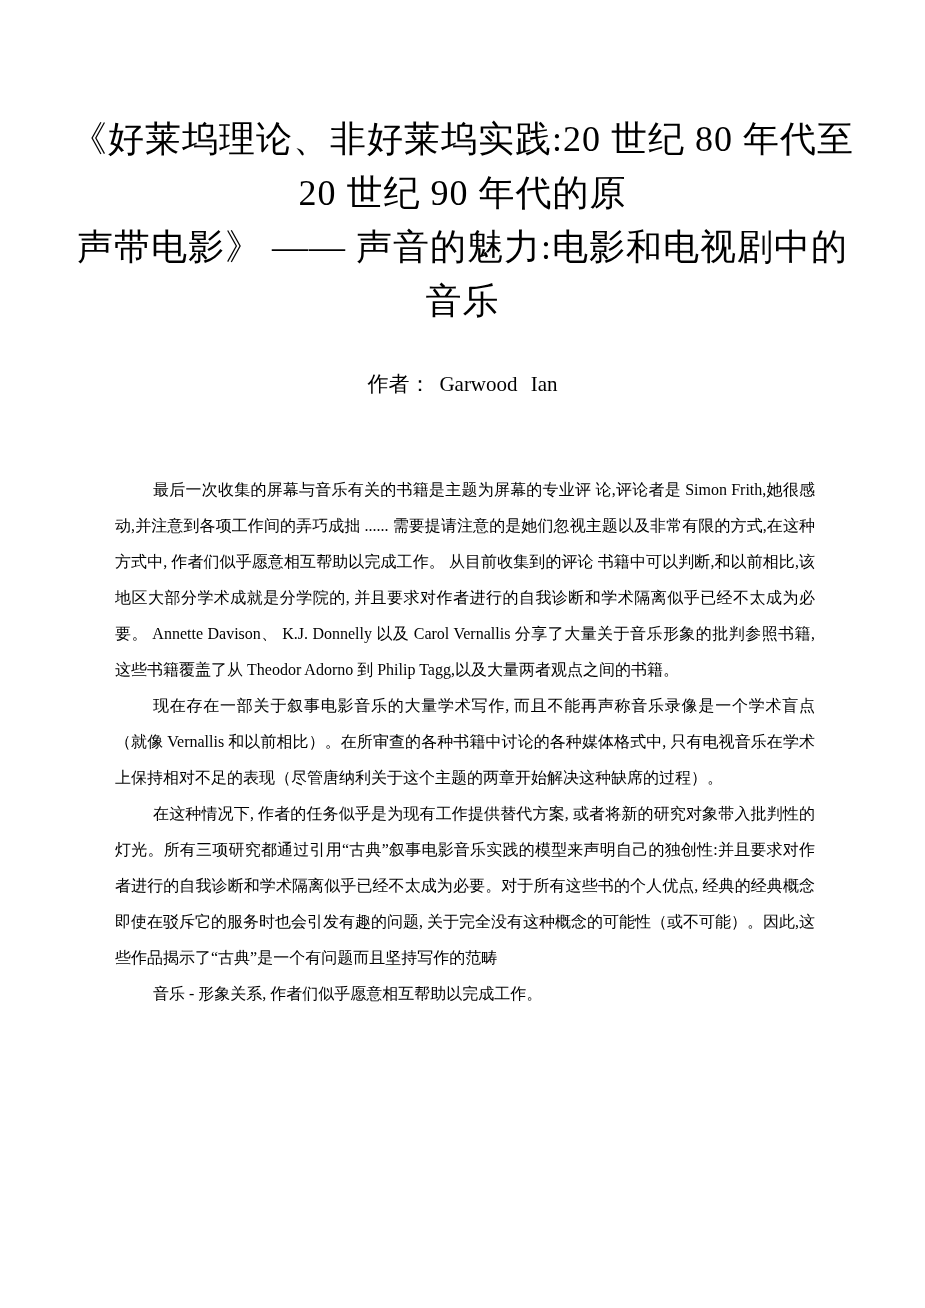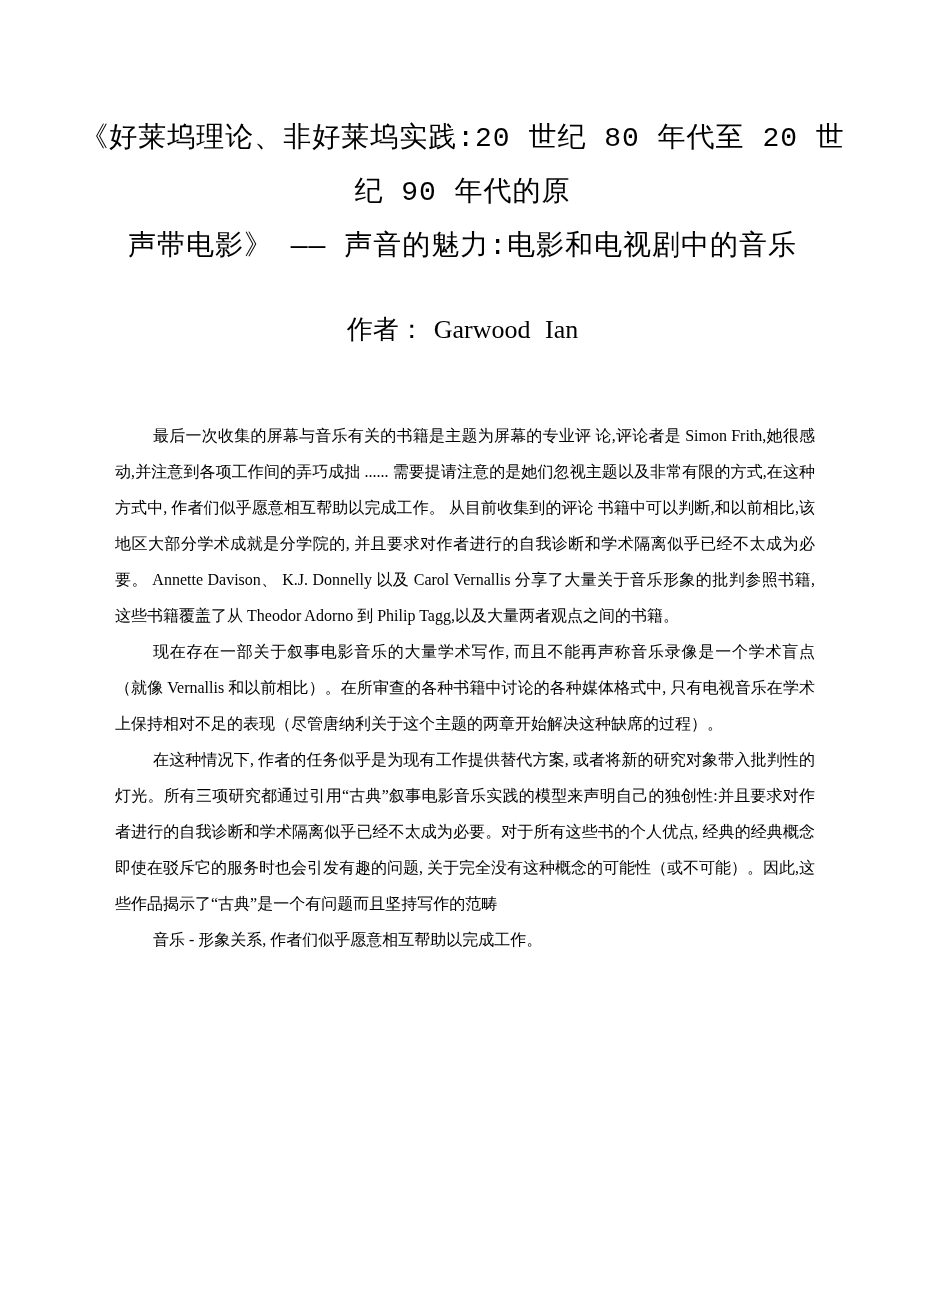--- a/index.html
+++ b/index.html
@@ -16,33 +16,32 @@
   }
   .page {
     width: 925px;
     height: 1308px;
     background: #ffffff;
     box-sizing: border-box;
   }
   .title {
     margin: 112px 70px 0 70px;
     text-align: center;
-    font-size: 28px;
+    font-size: 36px;
     font-weight: normal;
     line-height: 54px;
     letter-spacing: 1px;
-    font-family: Liberation Mono, monospace;
   }
   .title-line {
     display: block;
   }
   .author {
     margin-top: 44px;
     text-align: center;
-    font-size: 26px;
+    font-size: 21px;
     line-height: 24px;
   }
   .author-label {
     margin-right: 9px;
   }
   .author-name {
     word-spacing: 8px;
   }
   .body-text {
     margin: 76px 110px 0 115px;

